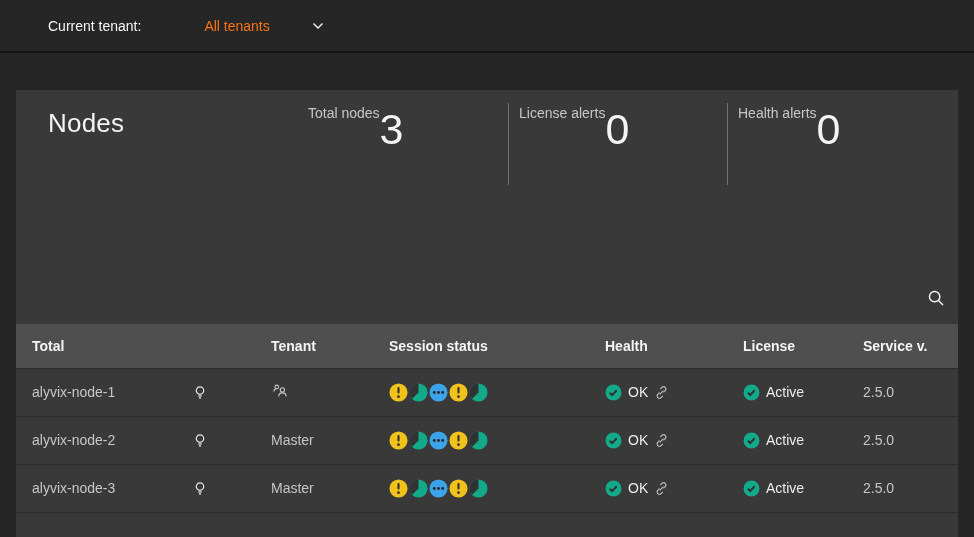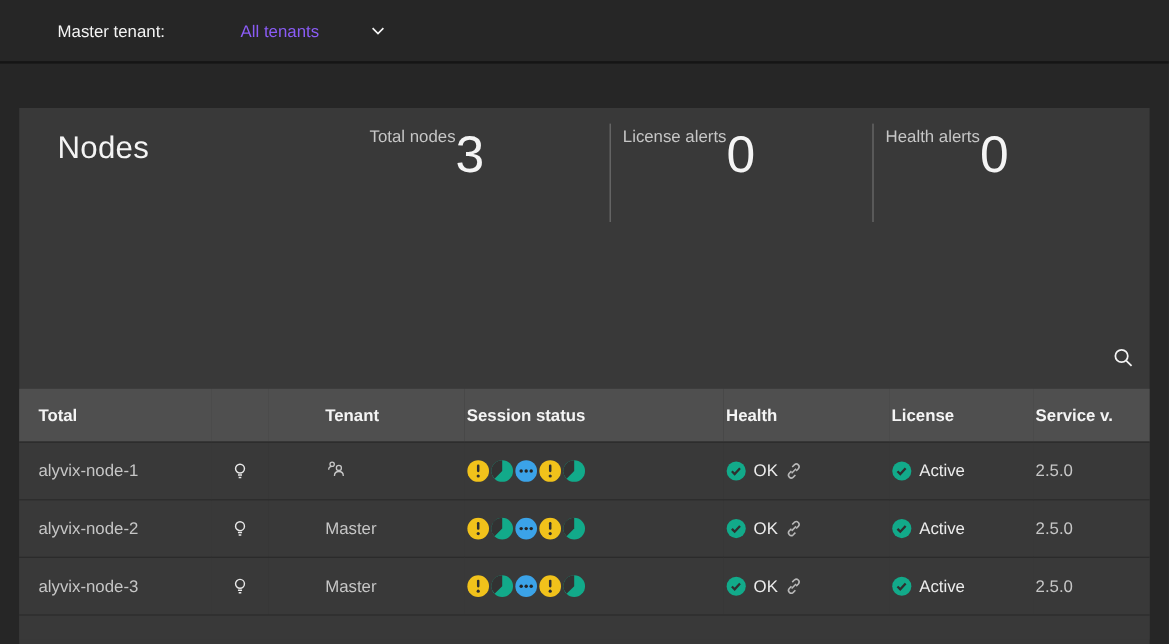--- a/index.html
+++ b/index.html
@@ -16,21 +16,21 @@
     position: absolute; top: 0; left: 0; width: 974px; height: 53px;
     background: #262626; border-bottom: 2px solid #151515;
     display: flex; align-items: center;
   }
   .topbar-label { margin-left: 48px; font-size: 14px; color: #f4f4f4; }
   .tenant-dd {
     margin-left: 63px; display: flex; align-items: center;
     width: 120px; justify-content: space-between; cursor: pointer;
     background: transparent; border: none; color: #f4f4f4;
   }
-  .tenant-dd-value { font-size: 14px; color: #8b5cf6; }
+  .tenant-dd-value { font-size: 14px; color: #f97316; }
   
   .panel {
     position: absolute; left: 16px; top: 90px; width: 942px; height: 532px;
     background: #393939;
   }
   .page-title {
     position: absolute; left: 32px; top: 18px;
     font-size: 26px; font-weight: 400; color: #f4f4f4; letter-spacing: 0.2px;
   }
   .stats { position: absolute; left: 292px; top: 13px; display: flex; height: 82px; }
@@ -74,21 +74,21 @@
   .iconrow { display: flex; align-items: center; gap: 1px; }
   .inline-status { display: flex; align-items: center; gap: 6px; }
   .status-text { color: #ececec; }
   tr.partial td { height: 21px; border-bottom: none; background: #393939; }
   .link-btn { background: none; border: none; padding: 0; cursor: pointer; display: flex; align-items: center; }
 </style>
 </head>
 <body>
 
 <div class="topbar">
-  <span class="topbar-label">Master tenant:</span>
+  <span class="topbar-label">Current tenant:</span>
   <button class="tenant-dd">
     <span class="tenant-dd-value">All tenants</span>
     <svg width="12" height="8" viewBox="0 0 12 8" fill="none" stroke="#f4f4f4" stroke-width="1.4">
         <path d="M1.5 1.5 L6 6 L10.5 1.5"></path>
       </svg>
   </button>
 </div>
 
 <div class="panel">
 

